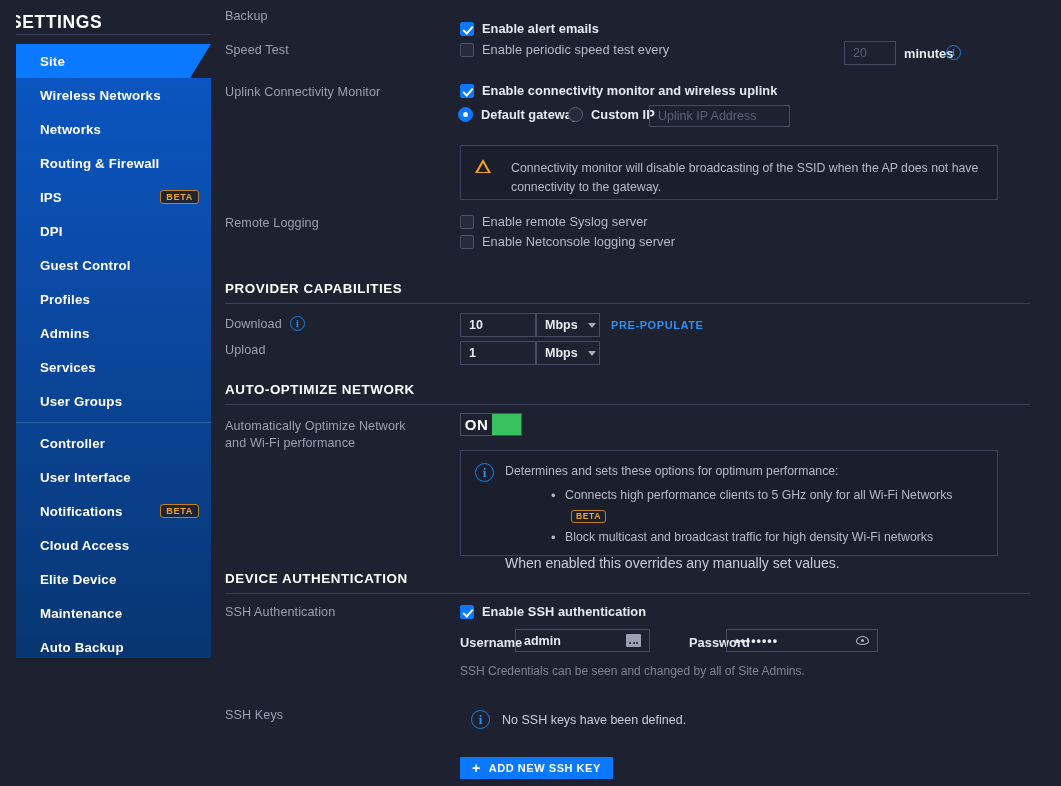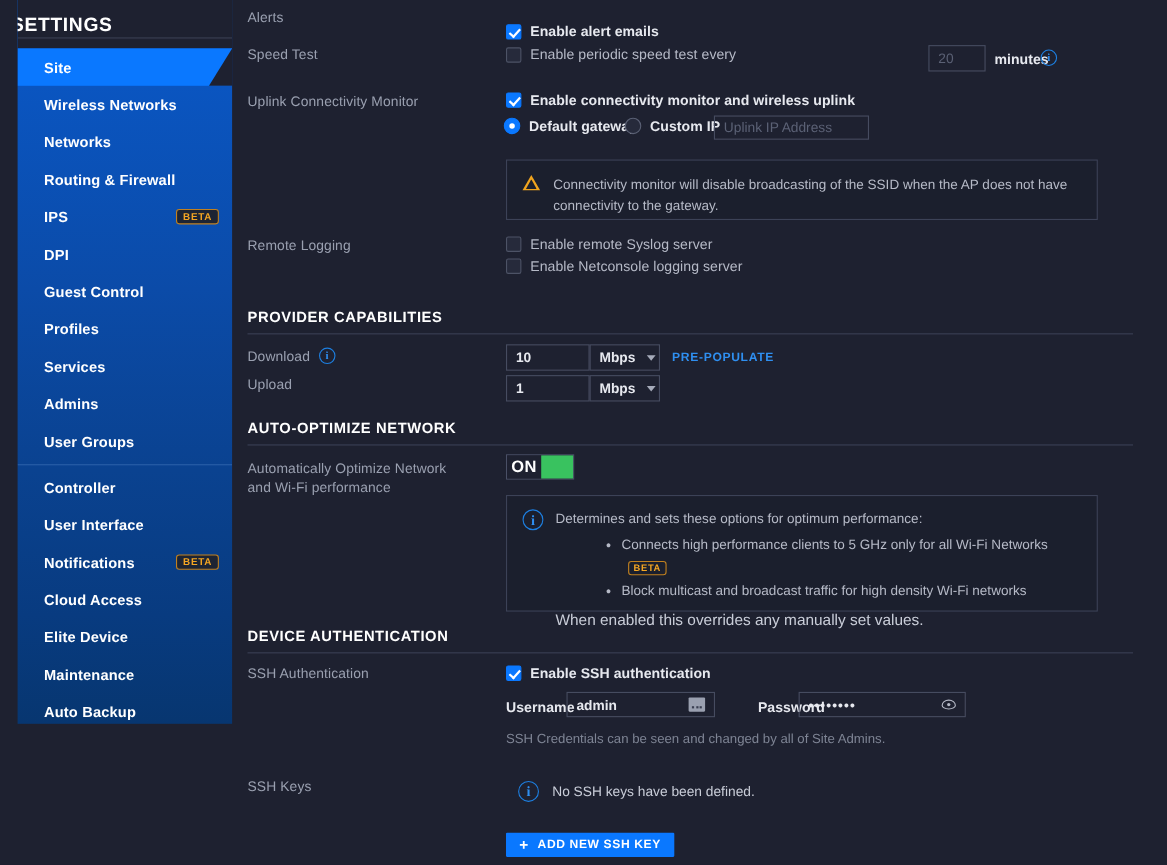--- a/index.html
+++ b/index.html
@@ -207,24 +207,24 @@
         <div class="sb-item">
           <span>DPI</span>
         </div>
         <div class="sb-item">
           <span>Guest Control</span>
         </div>
         <div class="sb-item">
           <span>Profiles</span>
         </div>
         <div class="sb-item">
+          <span>Admins</span>
+        </div>
+        <div class="sb-item">
           <span>Services</span>
-        </div>
-        <div class="sb-item">
-          <span>Admins</span>
         </div>
         <div class="sb-item">
           <span>User Groups</span>
         </div>
         <div class="sb-sep"></div>
         <div class="sb-item">
           <span>Controller</span>
         </div>
         <div class="sb-item">
           <span>User Interface</span>
@@ -243,21 +243,21 @@
           <span>Maintenance</span>
         </div>
         <div class="sb-item">
           <span>Auto Backup</span>
         </div>
       </div>
   </nav>
 
   <main class="main">
 
-    <div class="row lbl" style="left:30px; top:9px;">Alerts</div>
+    <div class="row lbl" style="left:30px; top:9px;">Backup</div>
     <div class="row opt" style="left:265px; top:21px;">
       <span class="cb on"></span>
       <span class="ctext">Enable alert emails</span>
     </div>
 
     <div class="row lbl" style="left:30px; top:43px;">Speed Test</div>
     <div class="row opt" style="left:265px; top:42px;">
       <span class="cb"></span>
       <span class="ctext dim">Enable periodic speed test every</span>
     </div>
@@ -278,21 +278,21 @@
       <span class="ctext">Default gateway</span>
     </div>
     <div class="row opt" style="left:373px; top:107px;">
       <span class="rb"></span>
       <span class="ctext">Custom IP</span>
     </div>
     <div class="row inp ph" style="left:454px; top:105px; width:141px; height:22px;">
       <span>Uplink IP Address</span>
     </div>
 
-    <div class="row box" style="left:265px; top:145px; width:538px; height:55px; display:flex; gap:12px; padding:13px 14px 0 14px;">
+    <div class="row box" style="left:265px; top:145px; width:538px; height:55px; display:flex; gap:20px; padding:13px 14px 0 14px;">
       <div class="warn-tri">
           <i></i>
         </div>
       <div style="color:#b6bac7; font-size:12.3px; line-height:19px; max-width:470px;">Connectivity monitor will disable broadcasting of the SSID when the AP does not have connectivity to the gateway.</div>
     </div>
 
     <div class="row lbl" style="left:30px; top:216px;">Remote Logging</div>
     <div class="row opt" style="left:265px; top:214px;">
       <span class="cb"></span>
       <span class="ctext dim">Enable remote Syslog server</span>

